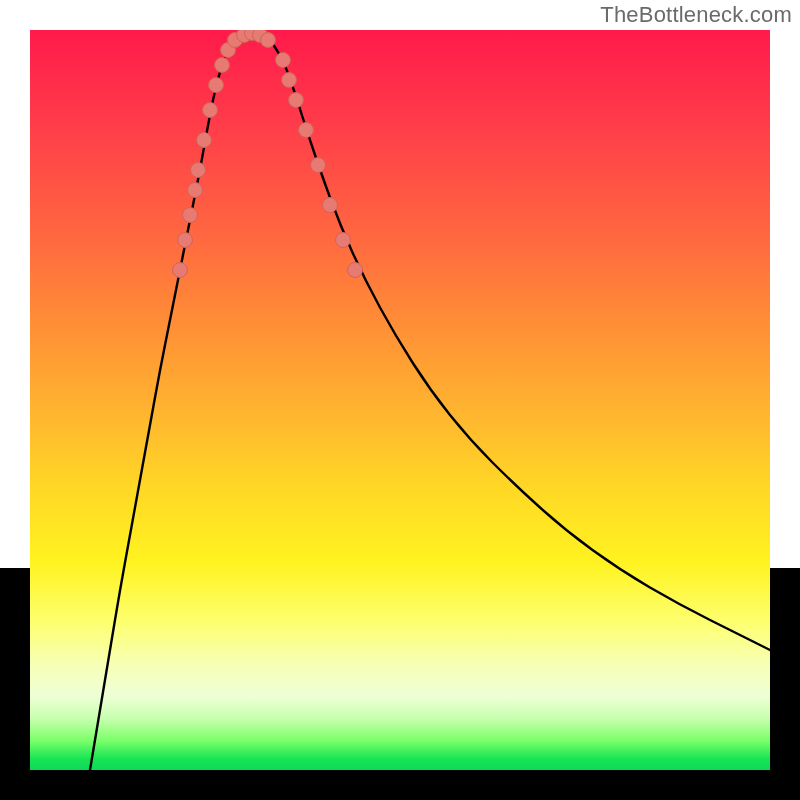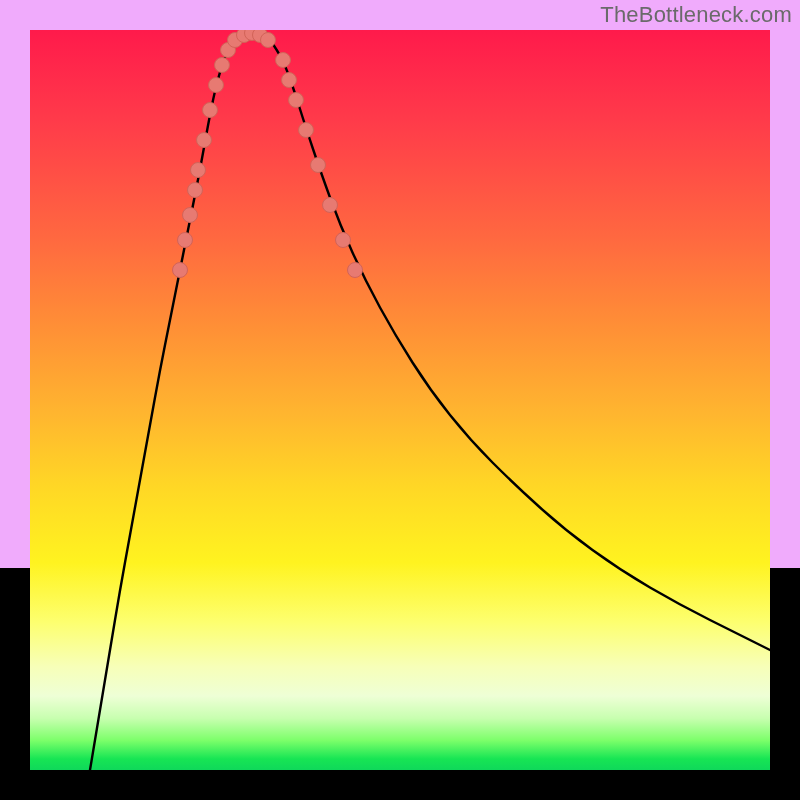--- a/index.html
+++ b/index.html
@@ -8,21 +8,21 @@
     width: 800px;
     height: 800px;
     background: #000;
     overflow: hidden;
     font-family: Arial, Helvetica, sans-serif;
   }
   .outer {
     position: relative;
     width: 800px;
     height: 568px;
-    background: #f0abfc;
+    background: #ffffff;
   }
   .watermark {
     position: absolute;
     top: 2px;
     right: 8px;
     font-size: 22px;
     font-weight: 500;
     color: #6a6a6a;
     z-index: 10;
     letter-spacing: 0.2px;

